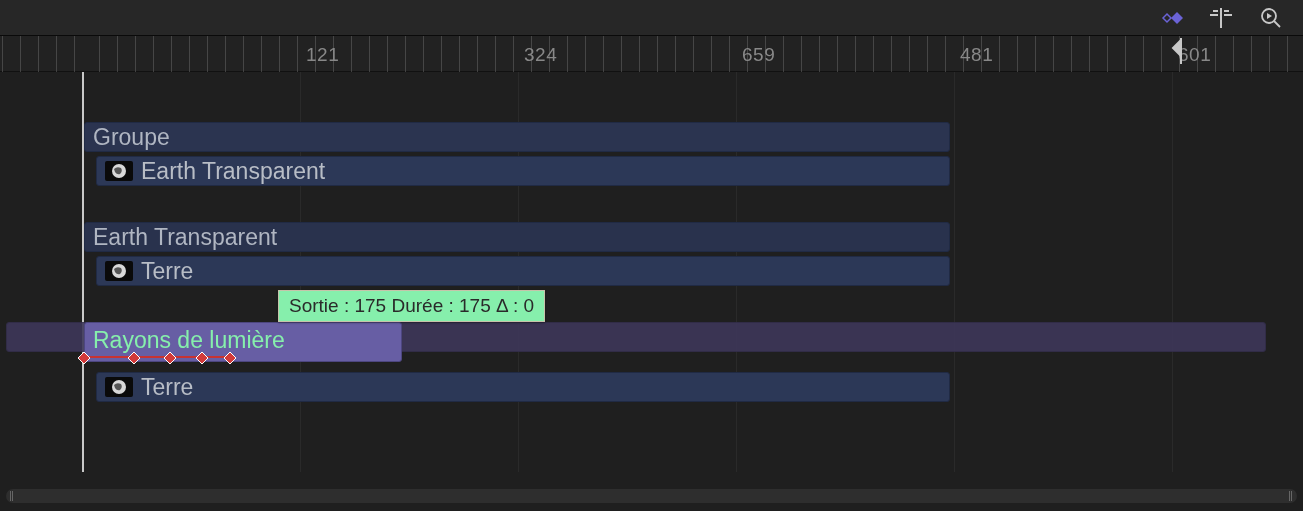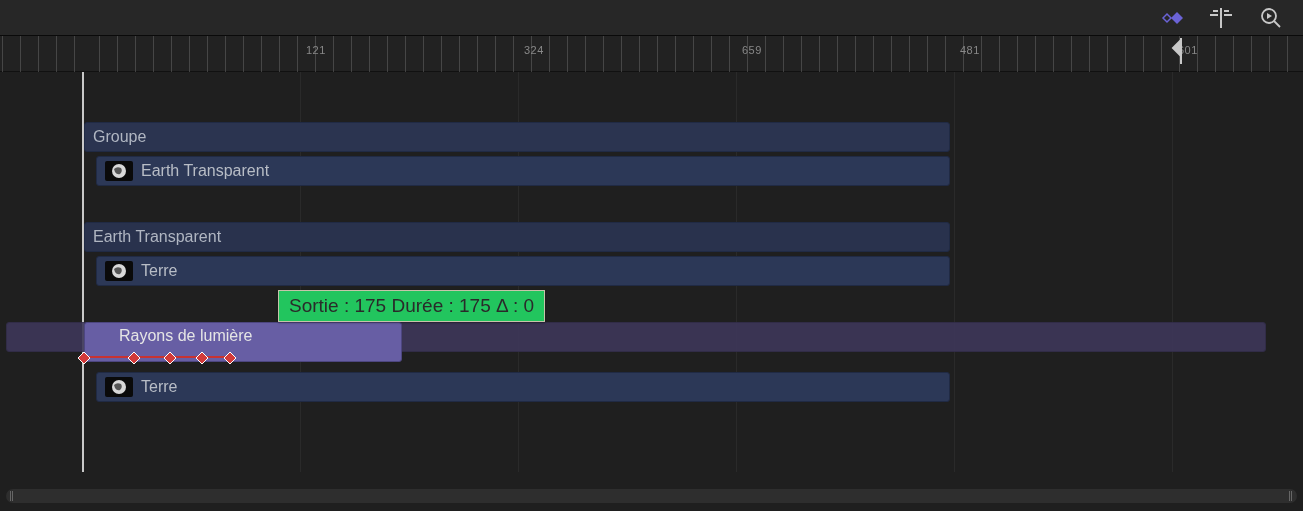--- a/index.html
+++ b/index.html
@@ -30,21 +30,21 @@
     background: #222;
     border-bottom: 1px solid #111;
   }
   .ruler-ticks {
     position:absolute; left:0; right:0; top:0; height:36px;
     background-image: repeating-linear-gradient(to right, transparent 0 17px, #555 17px 18px);
     background-position: 82px 0;
     opacity: .7;
   }
   .ruler-label {
-    position:absolute; top:8px; font-size:11px; color:#888; letter-spacing:.5px;
+    position:absolute; top:8px; font-size:19px; color:#888; letter-spacing:.5px;
   }
   .timeline-body {
     position: relative;
     height: 400px;
     overflow: hidden;
   }
   .gridline {
     position:absolute; top:0; bottom:0; width:1px; background:#2a2a2a;
   }
   .group-row, .clip-row {
@@ -62,25 +62,25 @@
     background:#675ea4; border:1px solid #4d4680;
   }
   .clip-faded {
     background:#3f3959; border:1px solid #342f4a; opacity:.9;
   }
   .thumb {
     width:28px; height:20px; background:#0a0a0a; margin-right:8px;
     display:flex; align-items:center; justify-content:center; border-radius:2px;
   }
   .thumb svg { display:block; }
-  .label { color:#b8bdc6; font-size:16px; font-weight:400; white-space:nowrap; }
+  .label { color:#b8bdc6; font-size:23px; font-weight:400; white-space:nowrap; }
   .group-row .label { color:#b0b6c2; }
   .tooltip {
     position:absolute;
-    background:#22c55e; color:#2a2a2a;
+    background:#86efac; color:#2a2a2a;
     border:1px solid #c6c3aa;
     padding:4px 10px; font-size:19px;
     white-space:nowrap;
     box-shadow:0 1px 2px rgba(0,0,0,.3);
   }
   .keyframe-row {
     position:absolute; left:0; right:0; height:14px;
   }
   .keyframe-line {
     position:absolute; top:6px; height:2px; background:#c83232;
@@ -179,21 +179,21 @@
           <circle cx="10" cy="10" r="7" fill="#d8d8d8"></circle>
           <path d="M5 8 Q8 5 12 7 Q14 10 11 13 Q8 14 6 11 Z" fill="#555"></path>
         </svg>
     </div>
     <span class="label">Terre</span>
   </div>
 
   <div class="clip-faded group-row" style="left:6px; top:250px; width:1260px; background:#3d3759; border-color:#332e4c;"></div>
 
   <div class="clip-row-selected group-row" style="left:84px; top:250px; width:318px; height:40px; align-items:flex-start; padding-top:4px;">
-    <span class="label" style="color:#e5e5e5;margin-left:26px;">Rayons de lumière</span>
+    <span class="label" style="color:#86efac;">Rayons de lumière</span>
   </div>
 
   <div class="keyframe-row" style="top:278px;">
     <div class="keyframe-line" style="left:84px; width:150px;"></div>
     <div class="keyframe" style="left:84px">
       <svg width="12" height="12" viewBox="0 0 12 12">
           <path d="M6 0 L12 6 L6 12 L0 6 Z" fill="#d23a3a" stroke="#fff" stroke-width="1"></path>
         </svg>
     </div>
     <div class="keyframe" style="left:134px">

